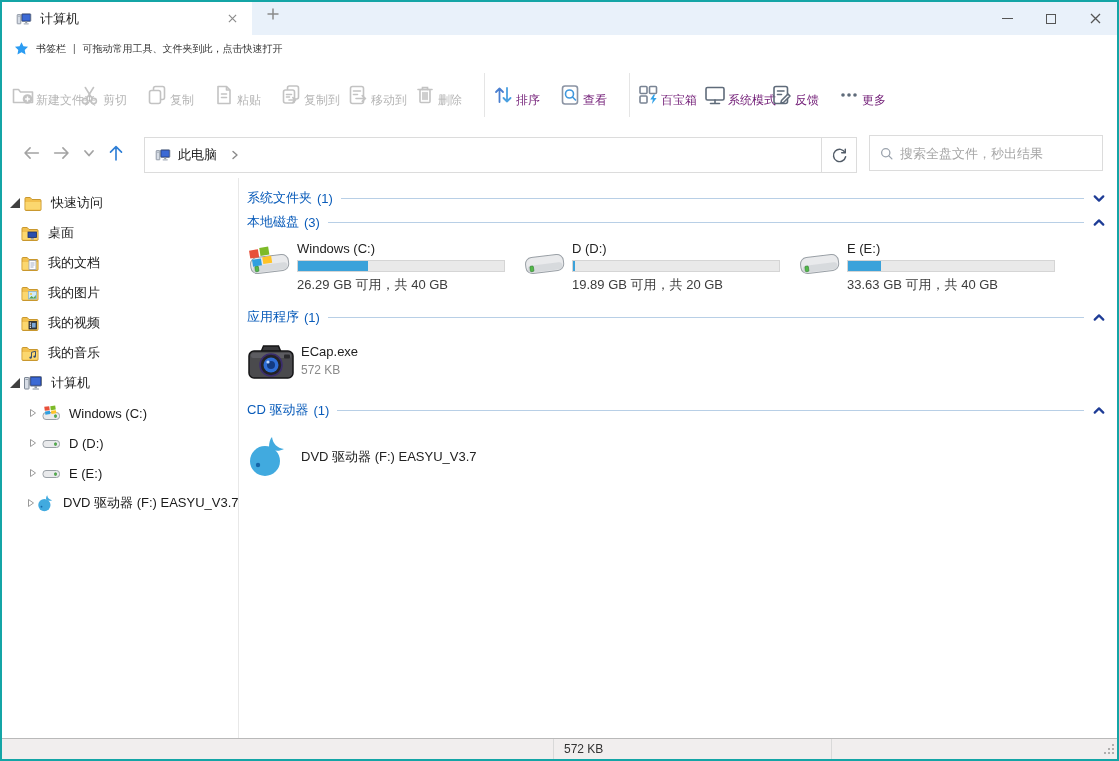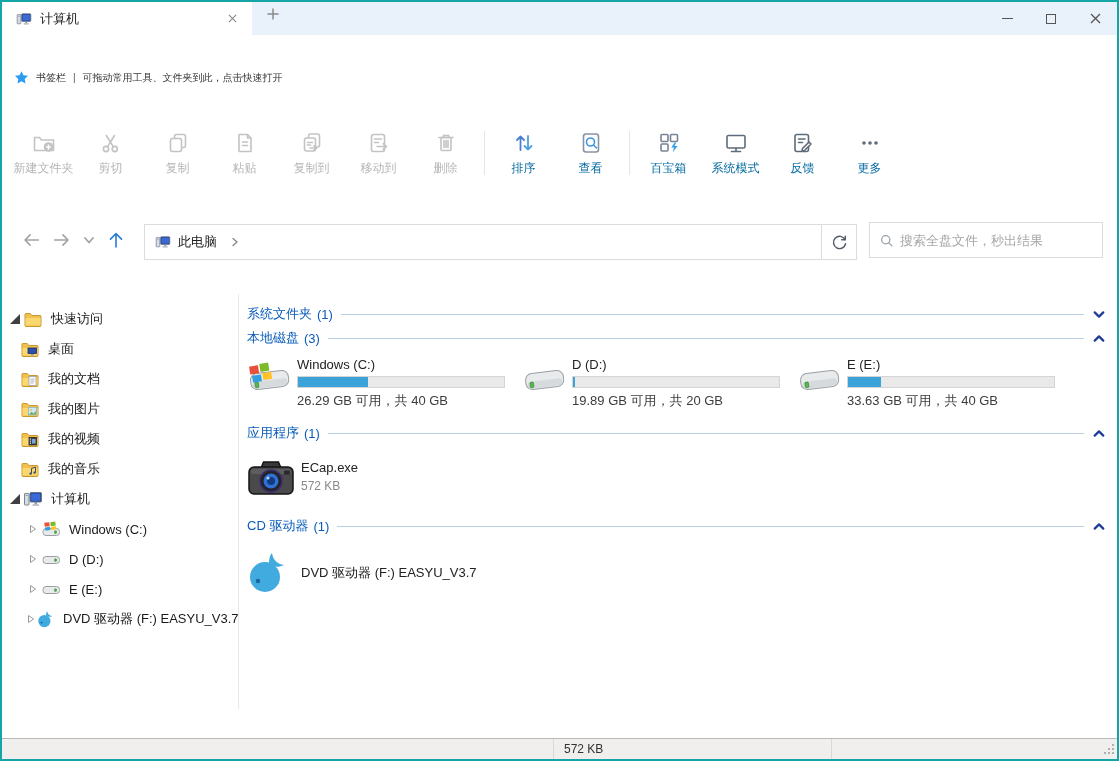--- a/index.html
+++ b/index.html
@@ -2,43 +2,43 @@
 <html><head>
 <meta charset="utf-8">
 <style>
   * { margin:0; padding:0; box-sizing:border-box; }
   html,body { background:#cfd6dd; }
   body { font-family:"Liberation Sans", sans-serif; }
 
   .window{
     width:1119px; height:761px; border:2px solid #14a5a6;
     background:#fff; display:flex; flex-direction:column;
-    position:relative; overflow:hidden;gap:29px;
+    position:relative; overflow:hidden;
   }
 
   
   .tabbar{ height:33px; background:#e9f1fa; display:flex; align-items:stretch; flex-shrink:0; }
   .tab{ width:250px; background:#fff; display:flex; align-items:center; padding:0 8px 0 14px; }
   .tab-title{ flex:1; font-size:13px; color:#222; margin-left:8px; white-space:nowrap; overflow:hidden; }
   .tab-close, .newtab-btn{ width:24px; height:24px; display:flex; align-items:center; justify-content:center; cursor:default; }
   .newtab-btn{ width:42px; }
   .tabbar-spacer{ flex:1; }
   .winbtn{ width:44px; display:flex; align-items:center; justify-content:center; }
   .min-glyph{ width:11px; height:1.5px; background:#555; display:block; }
   .max-glyph{ width:10px; height:10px; border:1.4px solid #555; display:block; }
 
   
   .bookmarkbar{ height:27px; background:#fff; display:flex; align-items:center; padding-left:12px; font-size:10px; color:#333; flex-shrink:0; }
   .bm-label{ margin-left:7px; }
   .bm-sep{ margin:0 7px; color:#555; }
 
   
   .toolbar{ height:66px; background:#fff; display:flex; align-items:center; padding-left:8px; flex-shrink:0; }
-  .titem{ width:67px; display:flex; flex-direction:column; align-items:center; cursor:default; }
-  .titem .tlabel{ font-size:12px; margin-top:3px; color:#0369a1; white-space:nowrap; }
+  .titem{ width:67px; display:flex; flex-direction:row; align-items:flex-end; cursor:default; }
+  .titem .tlabel{ font-size:12px; margin-top:3px; color:#701a75; white-space:nowrap; }
   .titem.disabled .tlabel{ color:#b6b6b6; }
   .tdivider{ width:1px; height:44px; background:#e5e5e5; margin:0 5px; }
   .ticon{ height:28px; display:flex; align-items:center; justify-content:center; }
 
   
   .navbar{ height:50px; background:#fff; display:flex; align-items:center; padding:0 14px 0 18px; flex-shrink:0; }
   .nav-ic{ display:flex; align-items:center; justify-content:center; margin-right:9px; }
   .addr-group{ flex:1; height:32px; display:flex; margin-left:8px; }
   .addressbar{ flex:1; height:36px; border:1px solid #dcdcdc; display:flex; align-items:center; padding:0 10px; background:#fff; }
   .addr-label{ font-size:13px; color:#222; margin-left:7px; }

